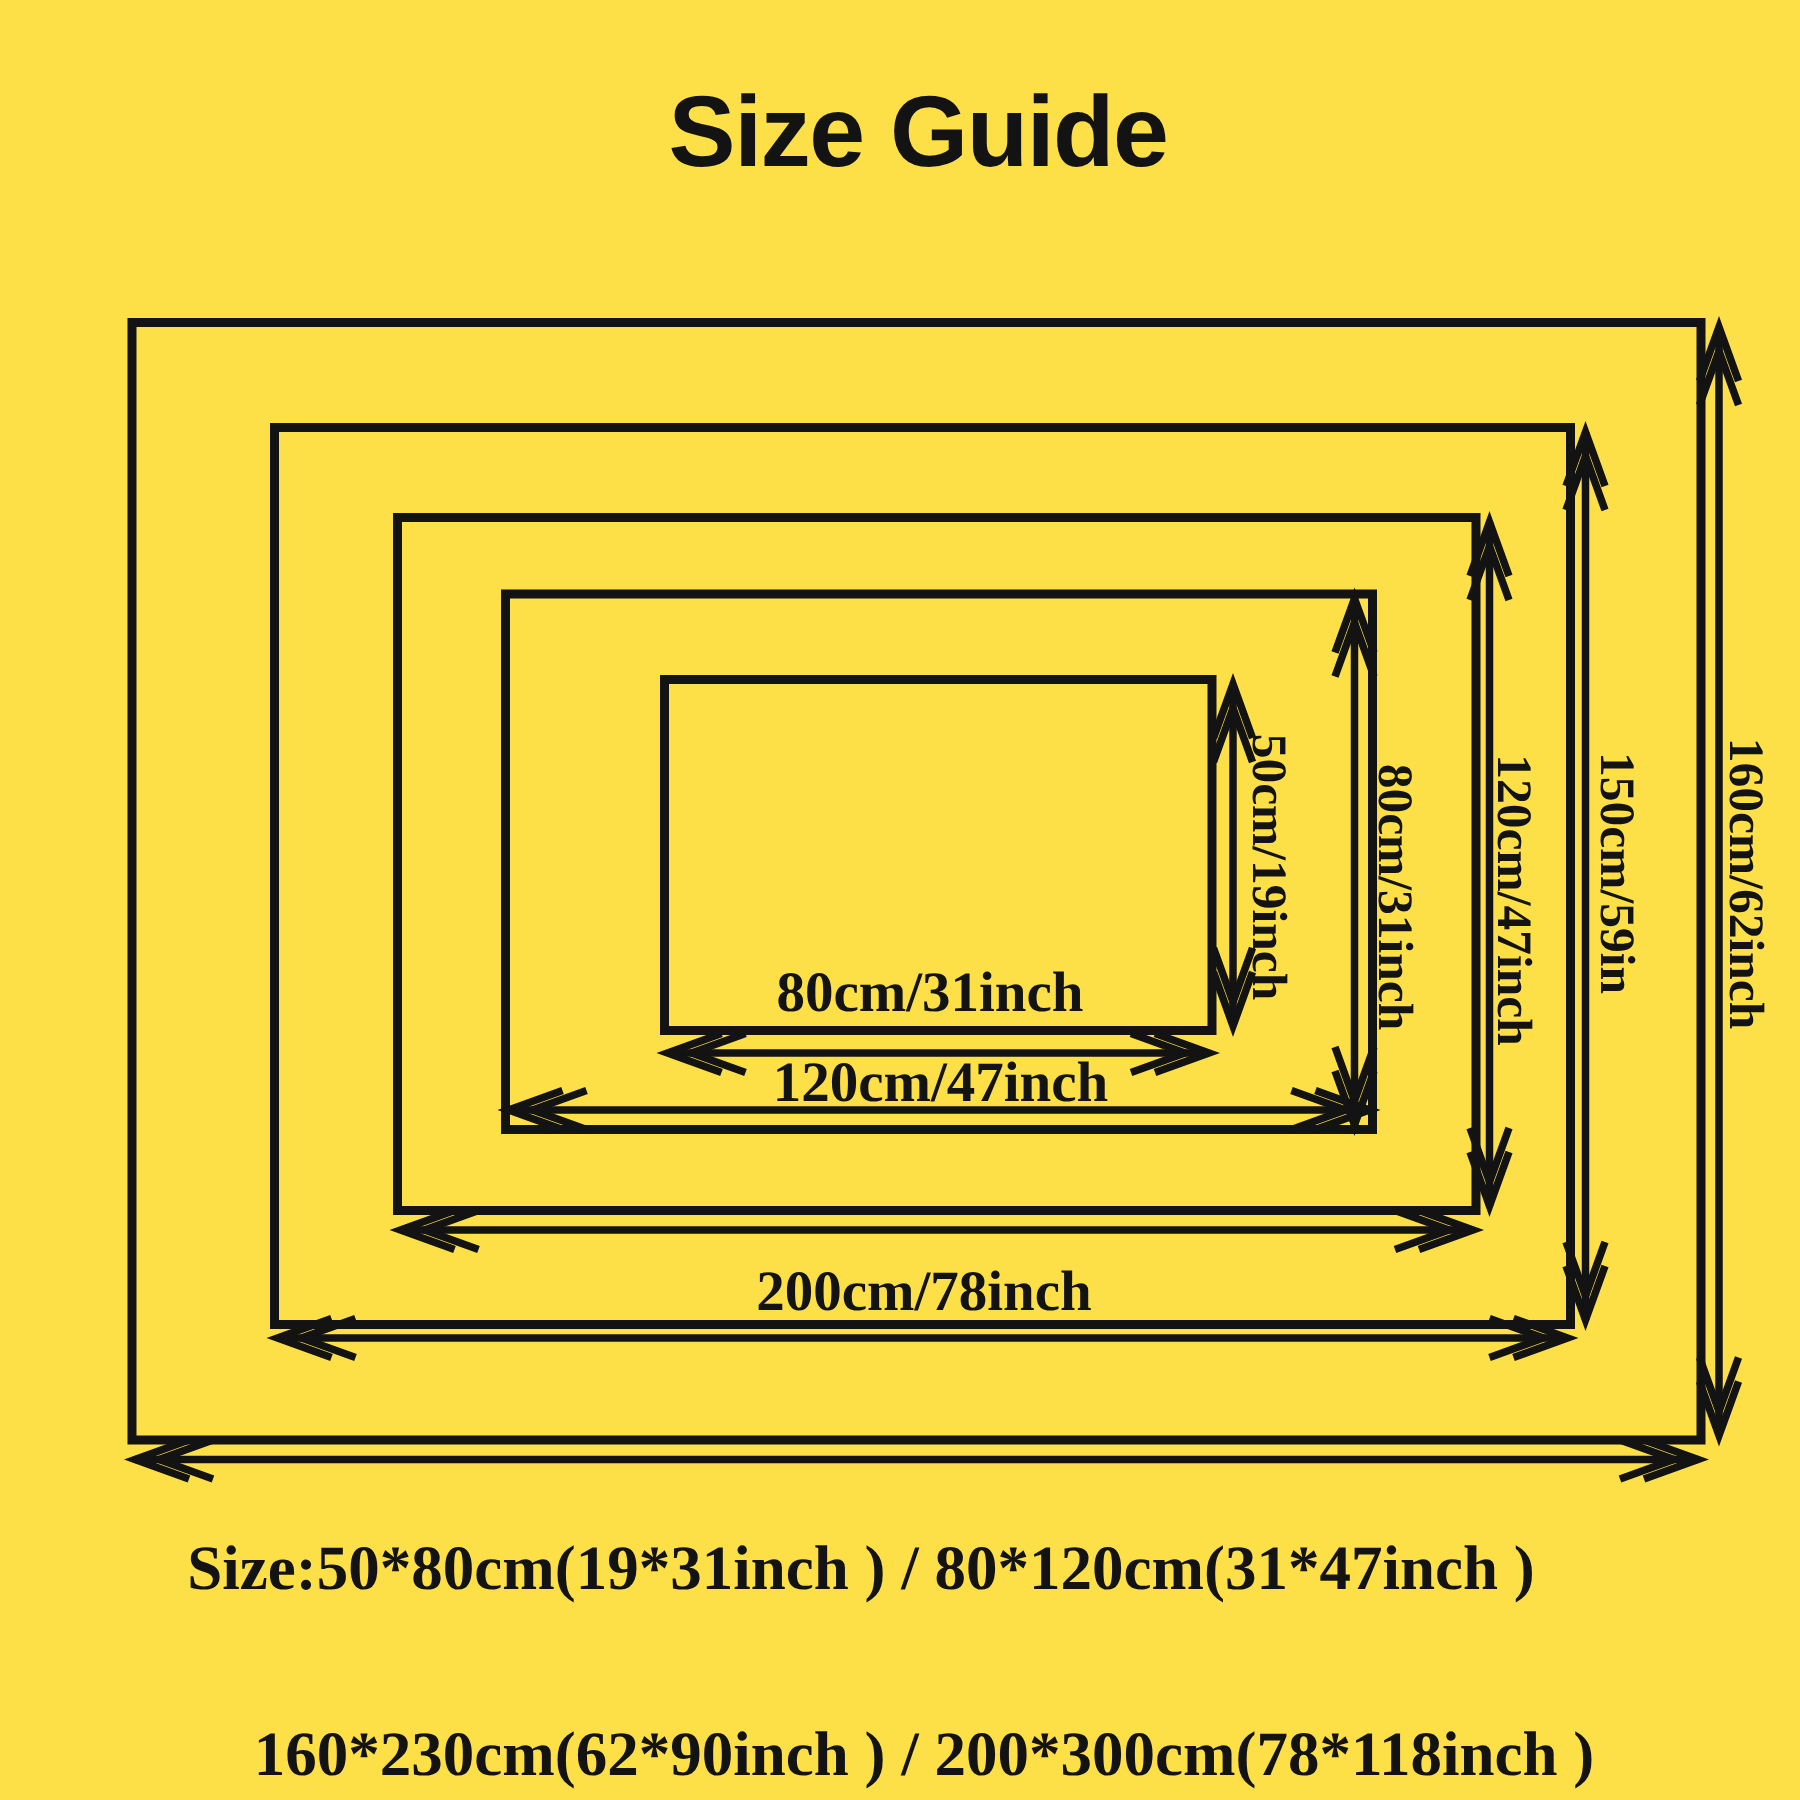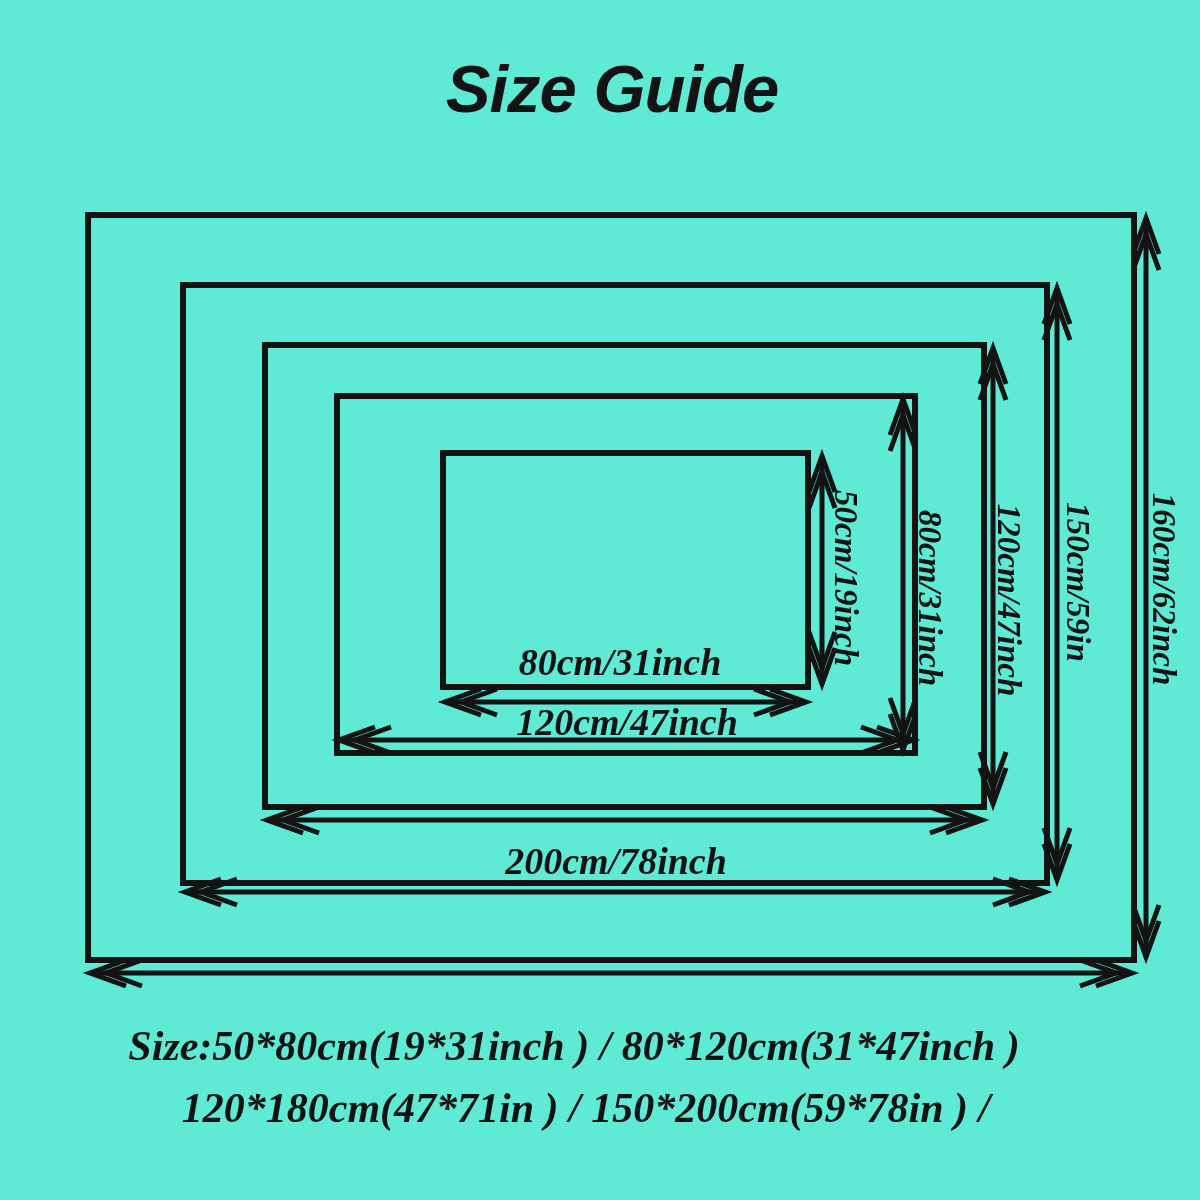--- a/index.html
+++ b/index.html
@@ -37,21 +37,21 @@
     font-size:42px;
     white-space:nowrap;
   }
   #footer-line-0{left:542px;top:1046px;margin-left:32px;}
   #footer-line-1{left:586px;top:1108px;}
   #footer-line-2{left:616px;top:1170px;}
 </style>
 </head>
 <body style="color: rgb(19, 19, 19);">
 
-<div class="stage" id="stage" style="background: #5eead4; font-style: italic;">
+<div class="stage" id="stage" style="background: #fde047;">
   <div class="page-title" id="page-title" style="left:612px;top:88px;">Size Guide</div>
 
   <svg id="diagram-svg" width="1200" height="1200" viewBox="0 0 1200 1200" xmlns="http://www.w3.org/2000/svg">
       <rect x="88" y="215" width="1046" height="745" fill="none" stroke="#131313" stroke-width="6"></rect>
       <line x1="90" y1="973" x2="1132" y2="973" stroke="#131313" stroke-width="5"></line>
       <polyline points="126,960 90,973 126,986" fill="none" stroke="#131313" stroke-width="5" stroke-linejoin="miter"></polyline>
       <polyline points="142,960 106,973 142,986" fill="none" stroke="#131313" stroke-width="5" stroke-linejoin="miter"></polyline>
       <polyline points="1096,960 1132,973 1096,986" fill="none" stroke="#131313" stroke-width="5" stroke-linejoin="miter"></polyline>
       <polyline points="1080,960 1116,973 1080,986" fill="none" stroke="#131313" stroke-width="5" stroke-linejoin="miter"></polyline>
       <line x1="1146" y1="218" x2="1146" y2="957" stroke="#131313" stroke-width="5"></line>
@@ -110,14 +110,14 @@
       <div class="dim-label h" style="left: 616px; top: 861px; text-align: center;">200cm/78inch</div>
       <div class="dim-label v" style="left: 1077px; top: 582px;">150cm/59in</div>
       <div class="dim-label v" style="left: 1008px; top: 600px;">120cm/47inch</div>
       <div class="dim-label h" style="left: 627px; top: 722px;">120cm/47inch</div>
       <div class="dim-label v" style="left: 929px; top: 598px;">80cm/31inch</div>
       <div class="dim-label h" style="left: 620px; top: 662px;">80cm/31inch</div>
       <div class="dim-label v" style="left: 845px; top: 578px;">50cm/19inch</div>
     </div>
 
   <div class="footer-line" id="footer-line-0">Size:50*80cm(19*31inch ) / 80*120cm(31*47inch )</div>
-  <div class="footer-line" id="footer-line-1">120*180cm(47*71in ) / 150*200cm(59*78in ) /</div>
+  <div class="footer-line" id="footer-line-2">160*230cm(62*90inch ) / 200*300cm(78*118inch )</div>
 </div>
 
 </body></html>

